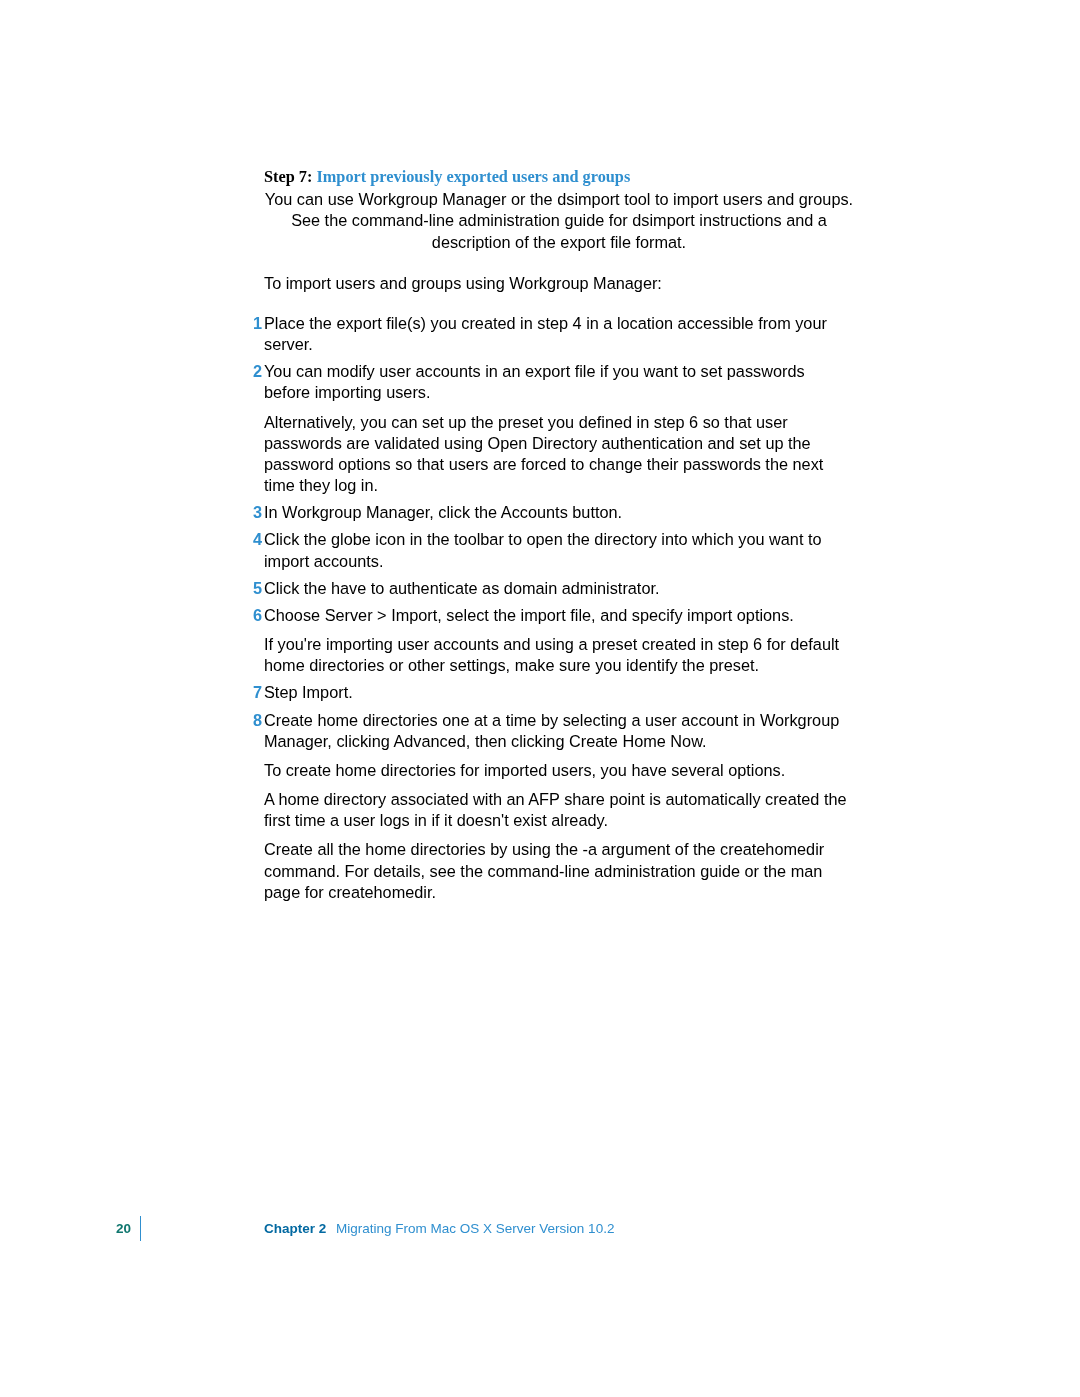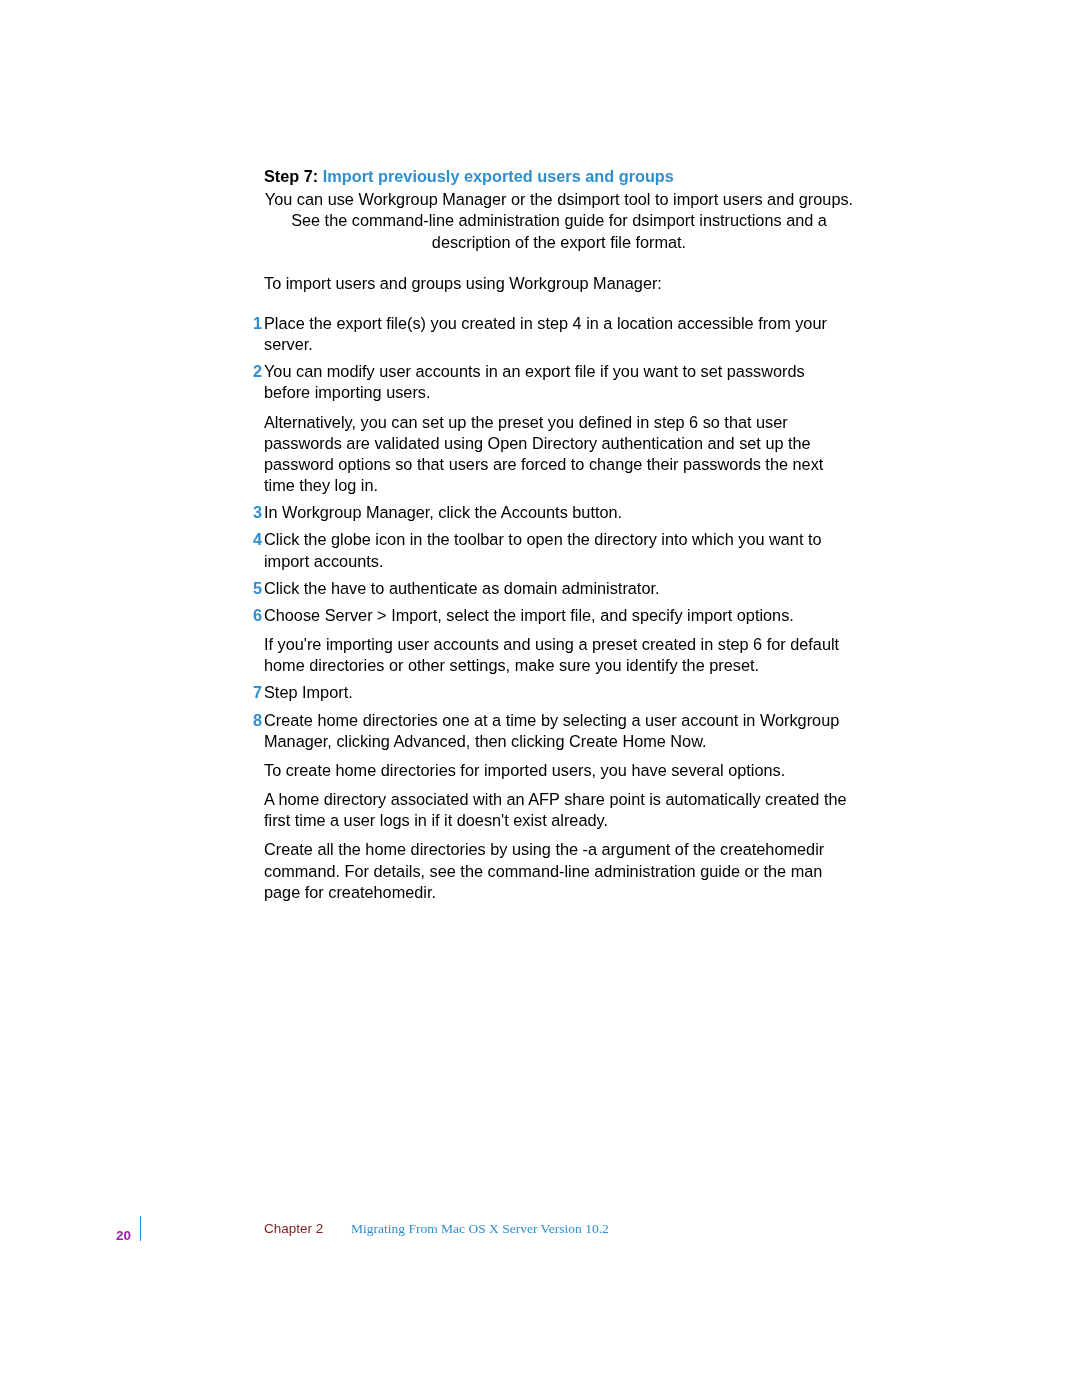--- a/index.html
+++ b/index.html
@@ -20,20 +20,21 @@
     position: absolute;
     left: 264px;
     top: 166px;
     width: 590px;
     font-size: 16.3px;
     line-height: 1.30;
   }
   .step-line {
     font-weight: 700;
     margin-bottom: 2px;
+    font-family: Liberation Serif, serif;
   }
   .step-label { color: #000; }
   .step-title { color: #2f8fcf; }
   .intro { margin-bottom: 20px; text-align: center; }
   .sub-heading {
     font-weight: 400;
     margin-bottom: 19px;
   }
   .items { }
   .item {
@@ -66,31 +67,31 @@
     position: absolute;
     left: 0px;
     top: -2px;
     width: 1px;
     height: 25px;
     background: #2f8fcf;
   }
   .page-num {
     position: absolute;
     left: -24px;
-    top: 10px;
+    top: 3px;
     font-weight: 700;
-    color: #a21caf;
+    color: #0f766e;
   }
   .chapter {
     position: absolute;
     left: 124px;
     top: 3px;
   }
-  .chapter-label { color: #7f1d1d; font-weight: 400; }
-  .chapter-title { color: #2f8fcf; margin-left: 24px; font-family: Liberation Serif, serif; }
+  .chapter-label { color: #0369a1; font-weight: 700; }
+  .chapter-title { color: #2f8fcf; margin-left: 6px; }
 </style>
 </head>
 <body>
 
 <div class="page">
   <div class="content">
     <div class="step-line">
       <span class="step-label">Step 7:</span>
       <span class="step-title">Import previously exported users and groups</span>
     </div>

